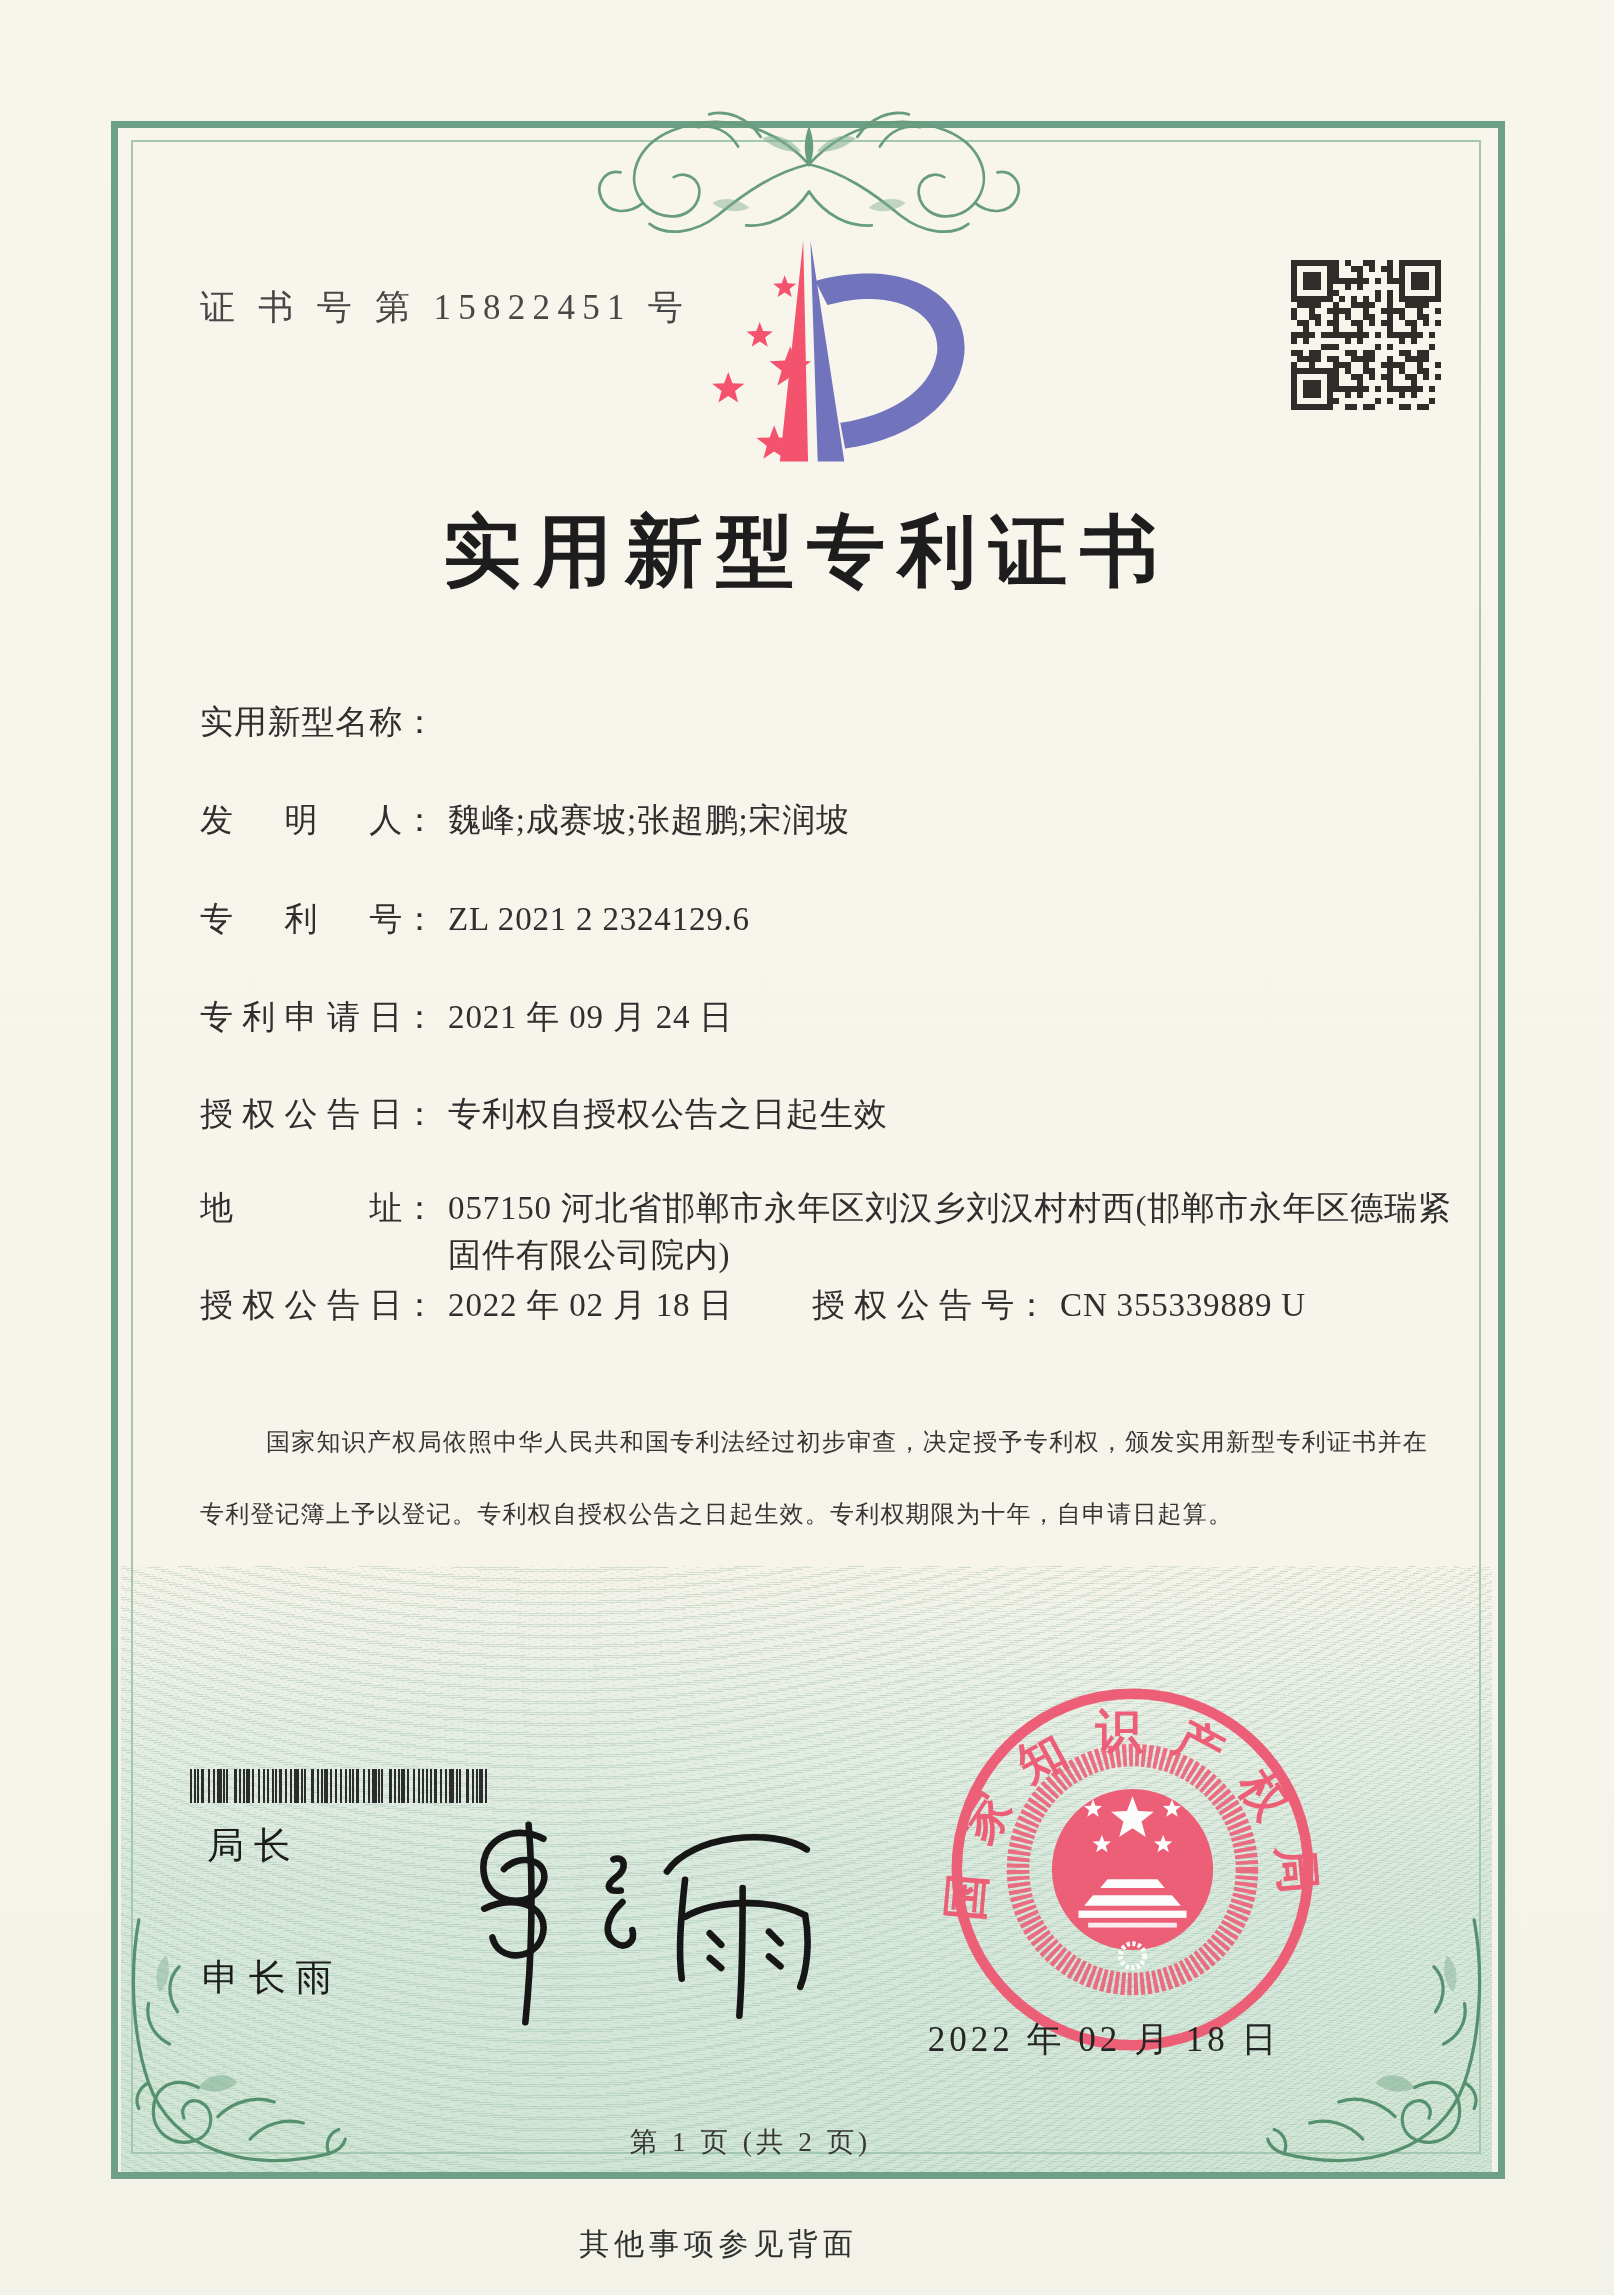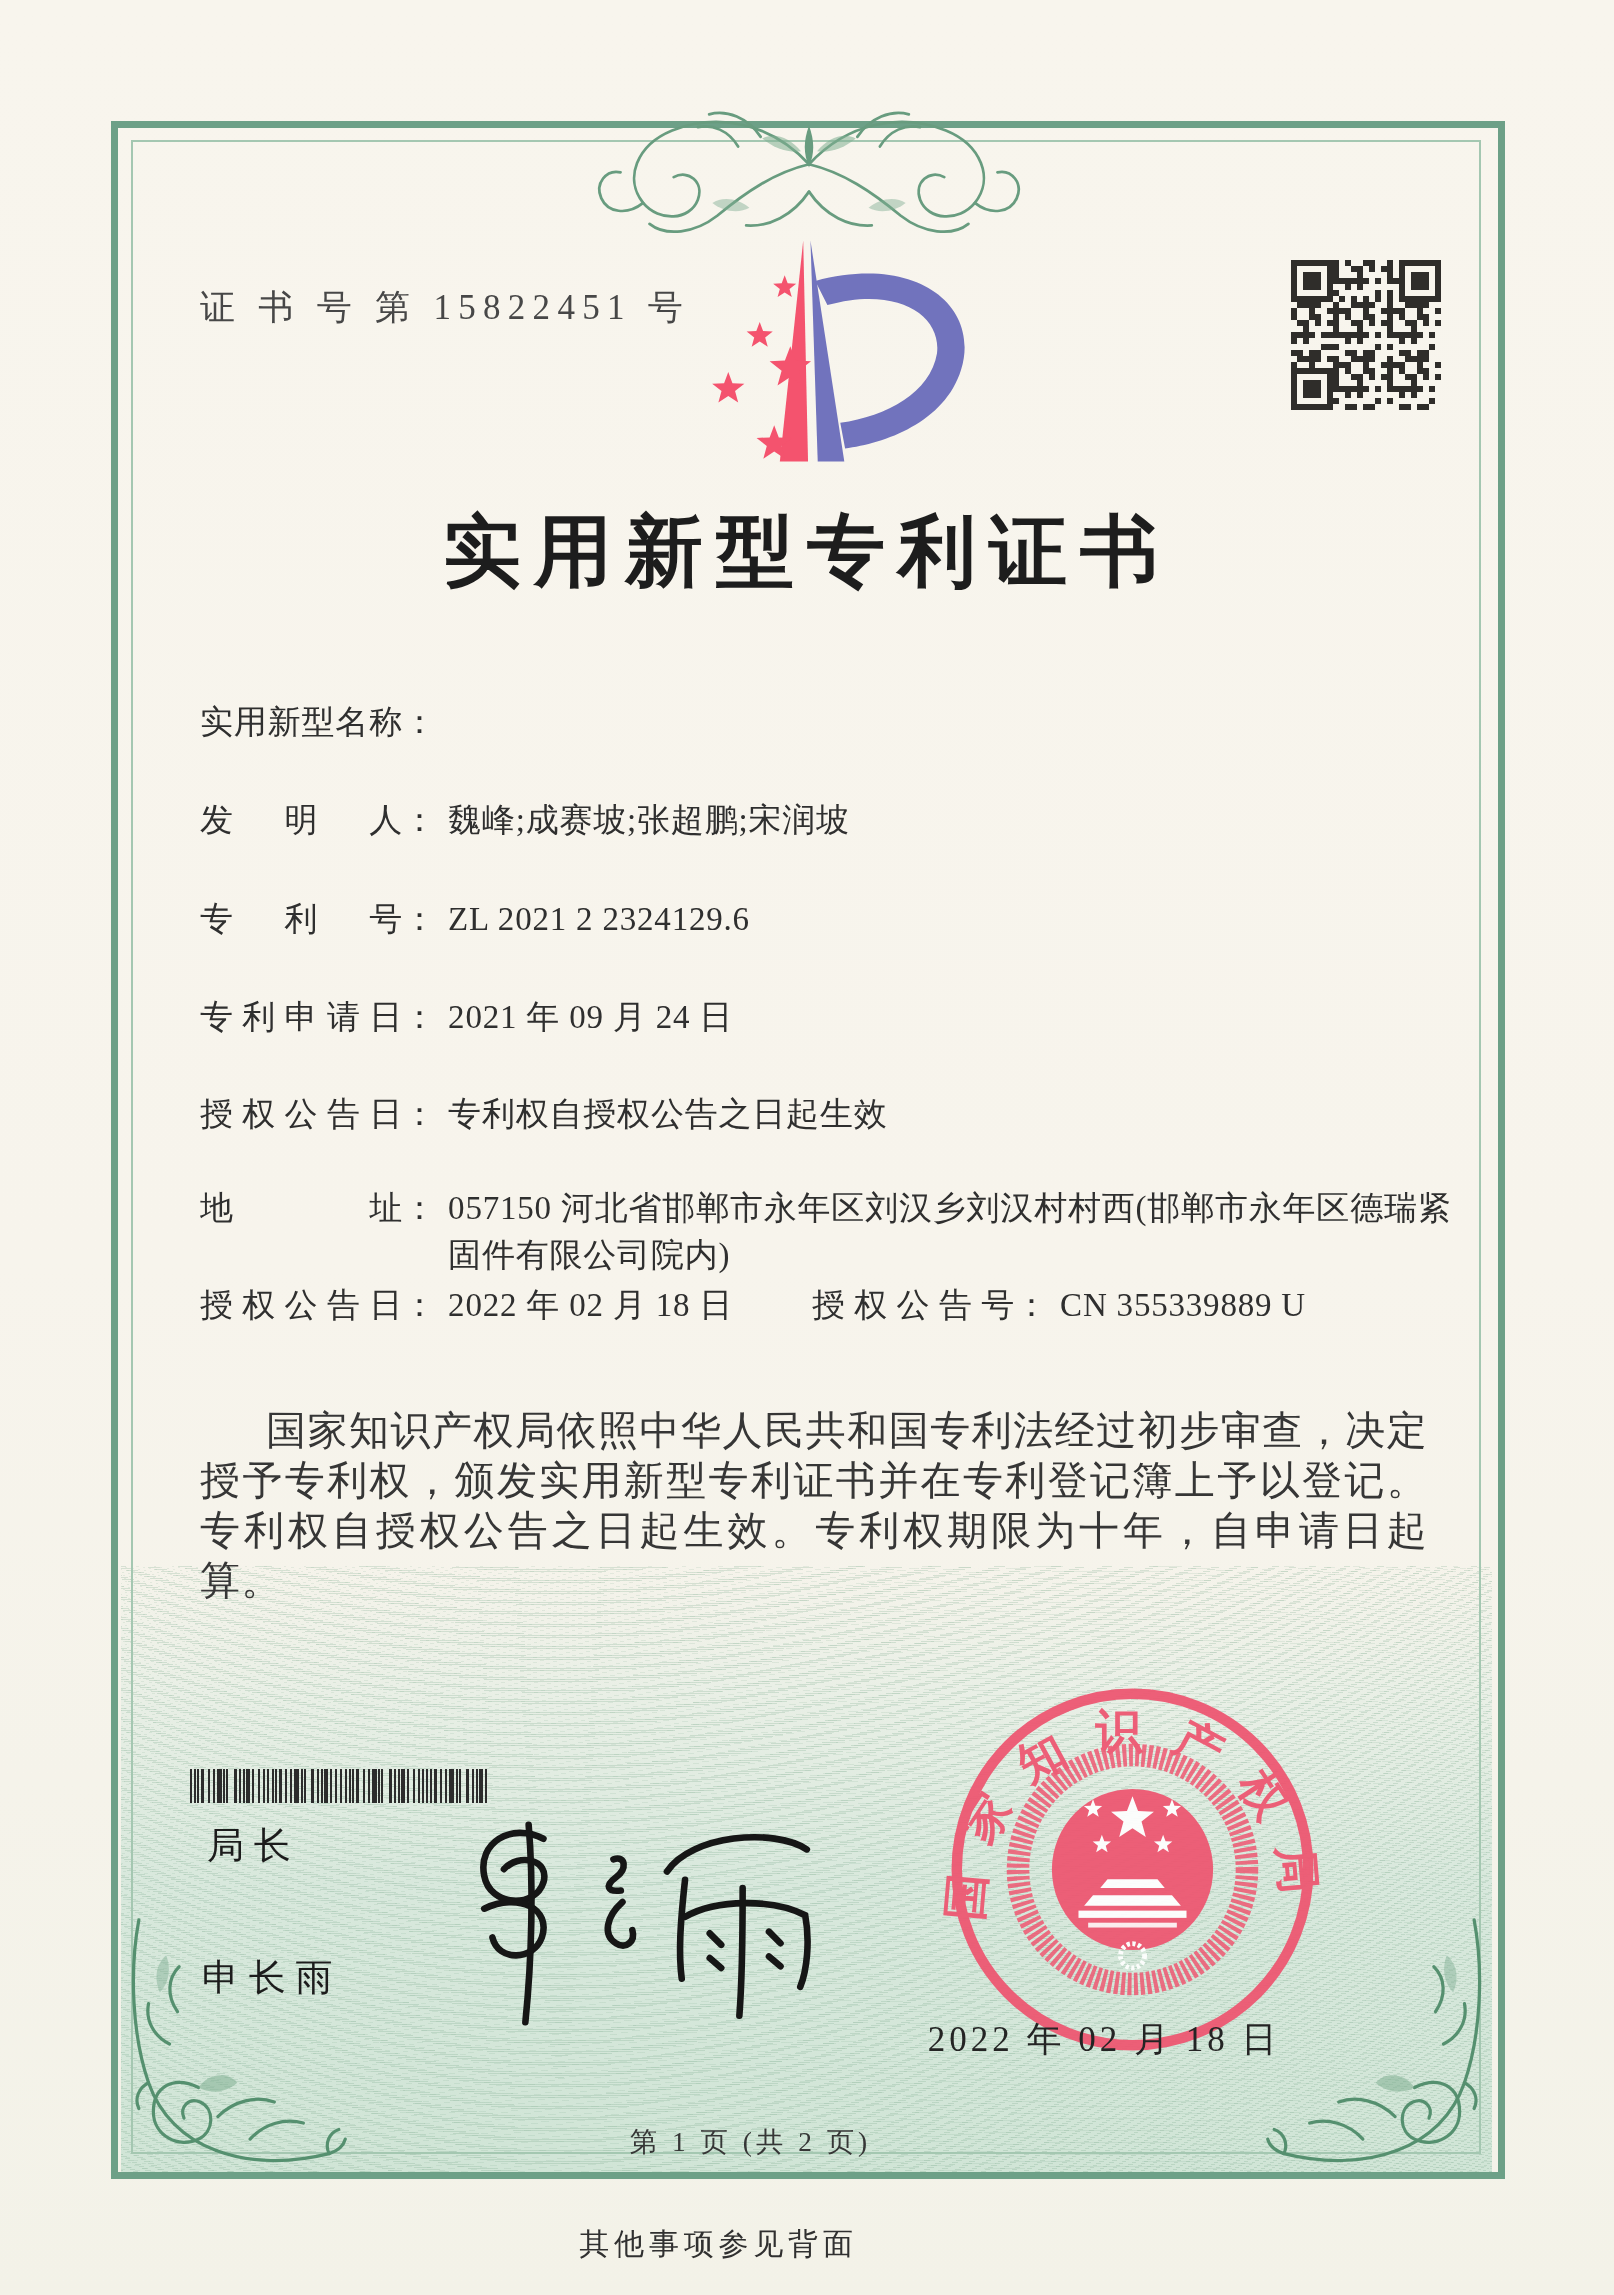--- a/index.html
+++ b/index.html
@@ -26,21 +26,21 @@
   .title{position:absolute;left:0;top:500px;width:1614px;text-align:center;
     font-size:78px;font-weight:bold;letter-spacing:13px;color:#1d1d1d;z-index:3;}
   .row{position:absolute;left:200px;display:flex;align-items:flex-start;
     font-size:33px;line-height:47px;color:#2f2f2f;z-index:3;letter-spacing:0.8px;}
   .lbl{display:inline-block;width:203px;text-align:justify;text-align-last:justify;}
   .colon{display:inline-block;margin-right:11.3px;}
   .val{display:inline-block;}
   .val.wrap{width:1017px;}
   .pairB{position:absolute;left:612px;top:0;display:flex;}
   .paras{position:absolute;left:200px;top:1406px;width:1228px;z-index:3;}
-  .paras p{margin:0 0 13px 0;font-size:40px;line-height:50px;letter-spacing:1.2px;
+  .paras p{margin:0 0 13px 0;font-size:24px;line-height:72px;letter-spacing:1.2px;
     text-indent:66px;text-align:justify;color:#363636;}
   
   .logo{position:absolute;left:682px;top:239px;width:323px;height:224px;z-index:3;}
   .qr{position:absolute;left:1291px;top:260px;width:150px;height:150px;z-index:3;}
   .qr i{position:absolute;background:#2f2d2a;display:block;}
   
   .barcode{position:absolute;left:190px;top:1769px;width:307px;height:34px;z-index:3;overflow:hidden;}
   .barcode b{position:absolute;top:0;bottom:0;background:#2c2c2c;display:block;}
   
   .director-title{position:absolute;left:207px;top:1821px;font-size:37px;letter-spacing:9.7px;

